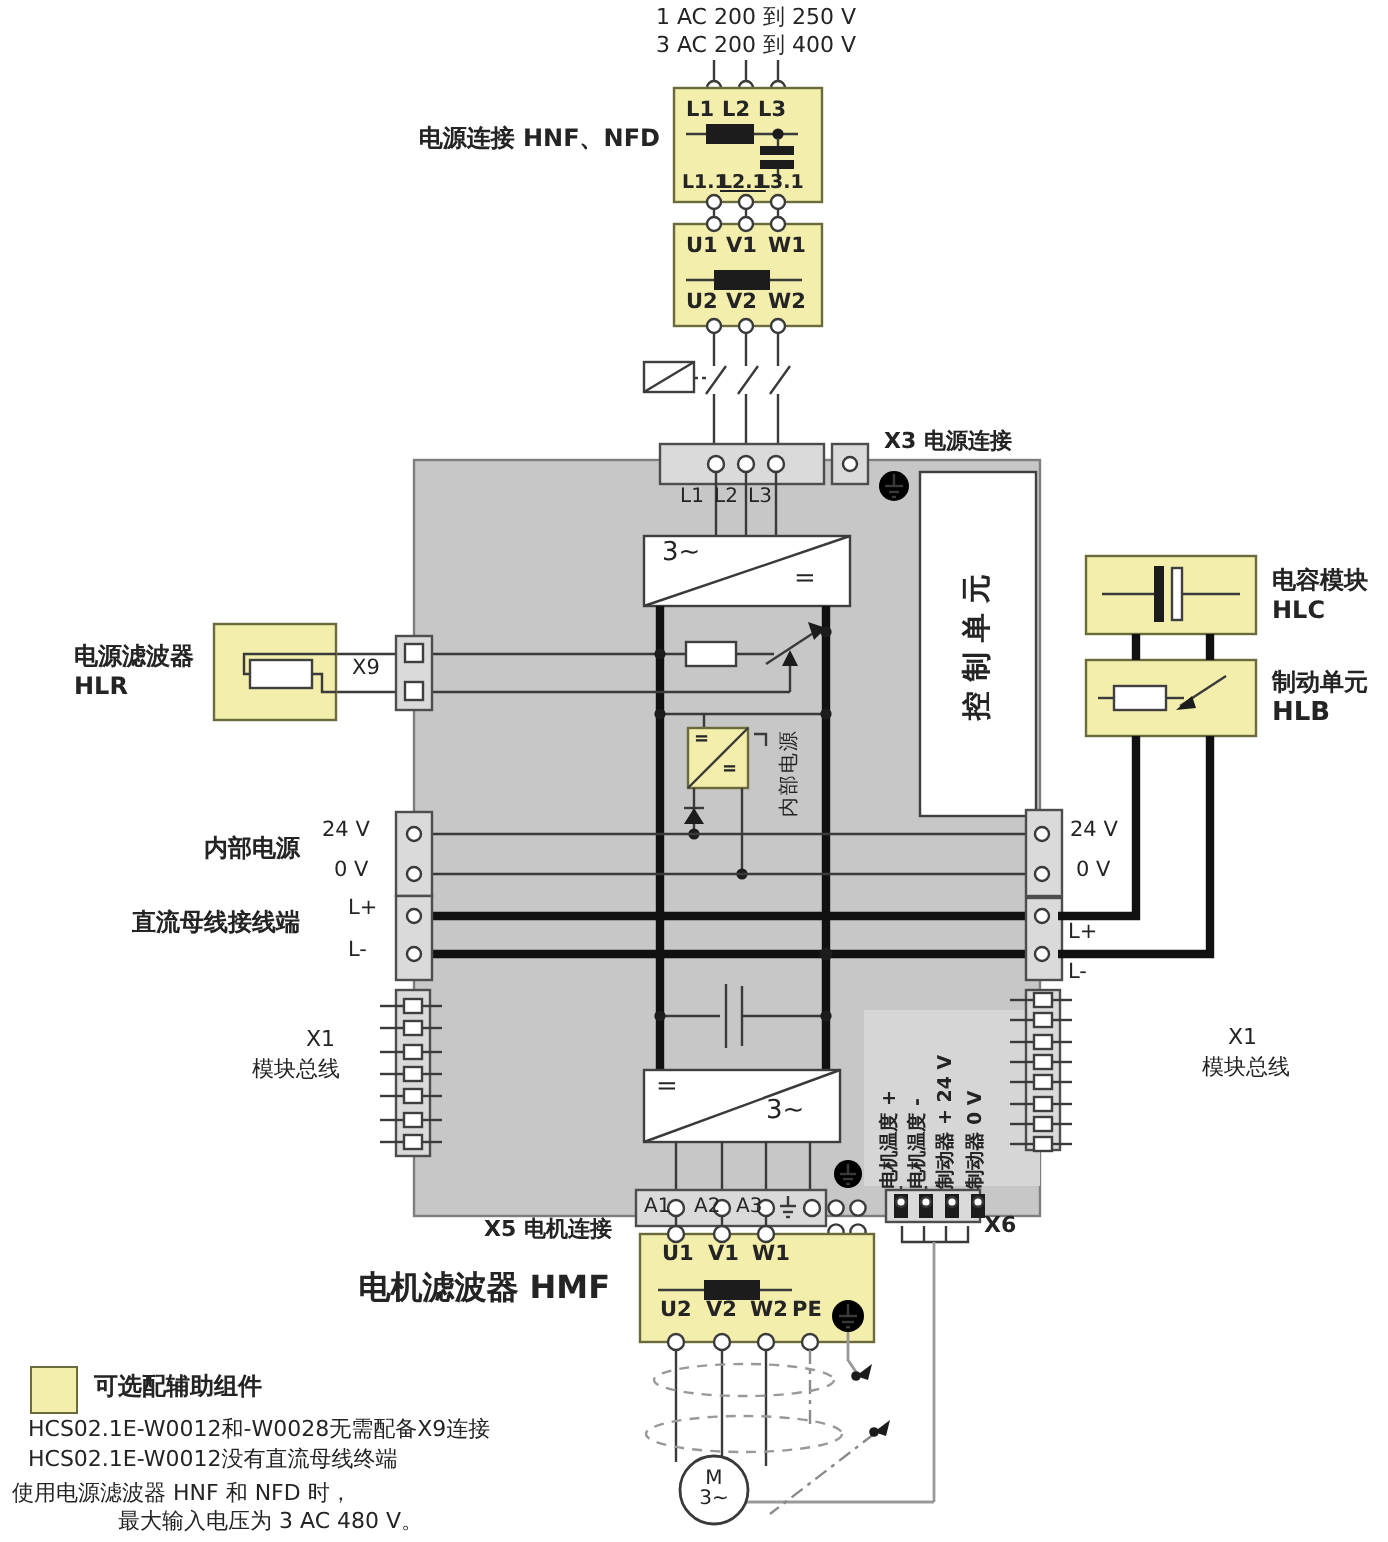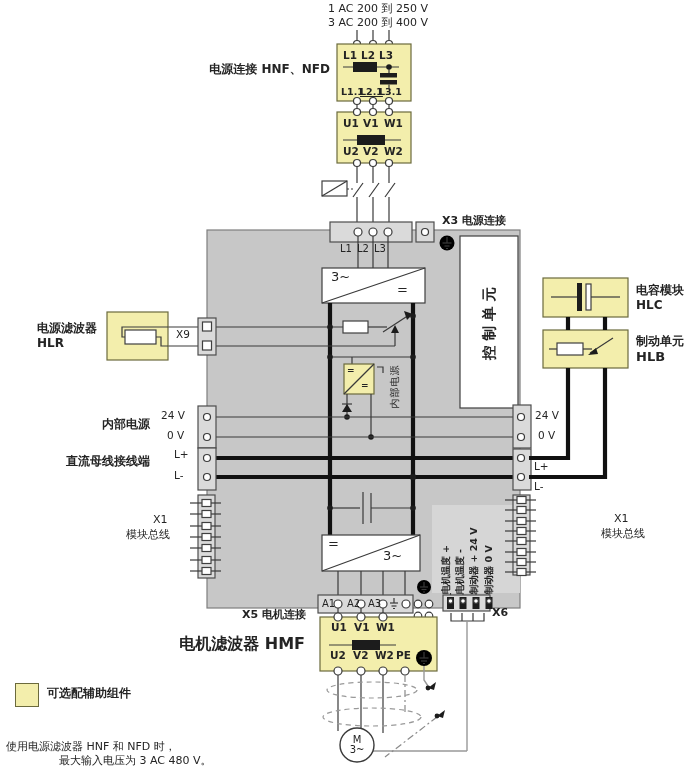--- a/index.html
+++ b/index.html
@@ -469,16 +469,18 @@
 <span class="lbl" style="left:322px;top:598px;font-size:10px;">A1</span>
 <span class="lbl" style="left:347px;top:598px;font-size:10px;">A2</span>
 <span class="lbl" style="left:368px;top:598px;font-size:10px;">A3</span>
 
 <span class="lbl ct" style="left:345px;top:734px;width:24px;font-size:10px;">M</span>
 <span class="lbl ct" style="left:345px;top:744px;width:24px;font-size:10px;">3~</span>
 
 <div class="legend-box"></div>
 <span class="lbl sb" style="left:47px;top:687px;font-size:12px;">可选配辅助组件</span>
 
+<span class="lbl" style="left:14px;top:709px;font-size:11px;">HCS02.1E-W0012和-W0028无需配备X9连接</span>
+<span class="lbl" style="left:14px;top:724px;font-size:11px;">HCS02.1E-W0012没有直流母线终端</span>
 <span class="lbl" style="left:6px;top:741px;font-size:11px;">使用电源滤波器 HNF 和 NFD 时，</span>
 <span class="lbl" style="left:14px;top:755px;font-size:11px;margin-left:45px;">最大输入电压为 3 AC 480 V。</span>
 
 </div>
 
 </body></html>

